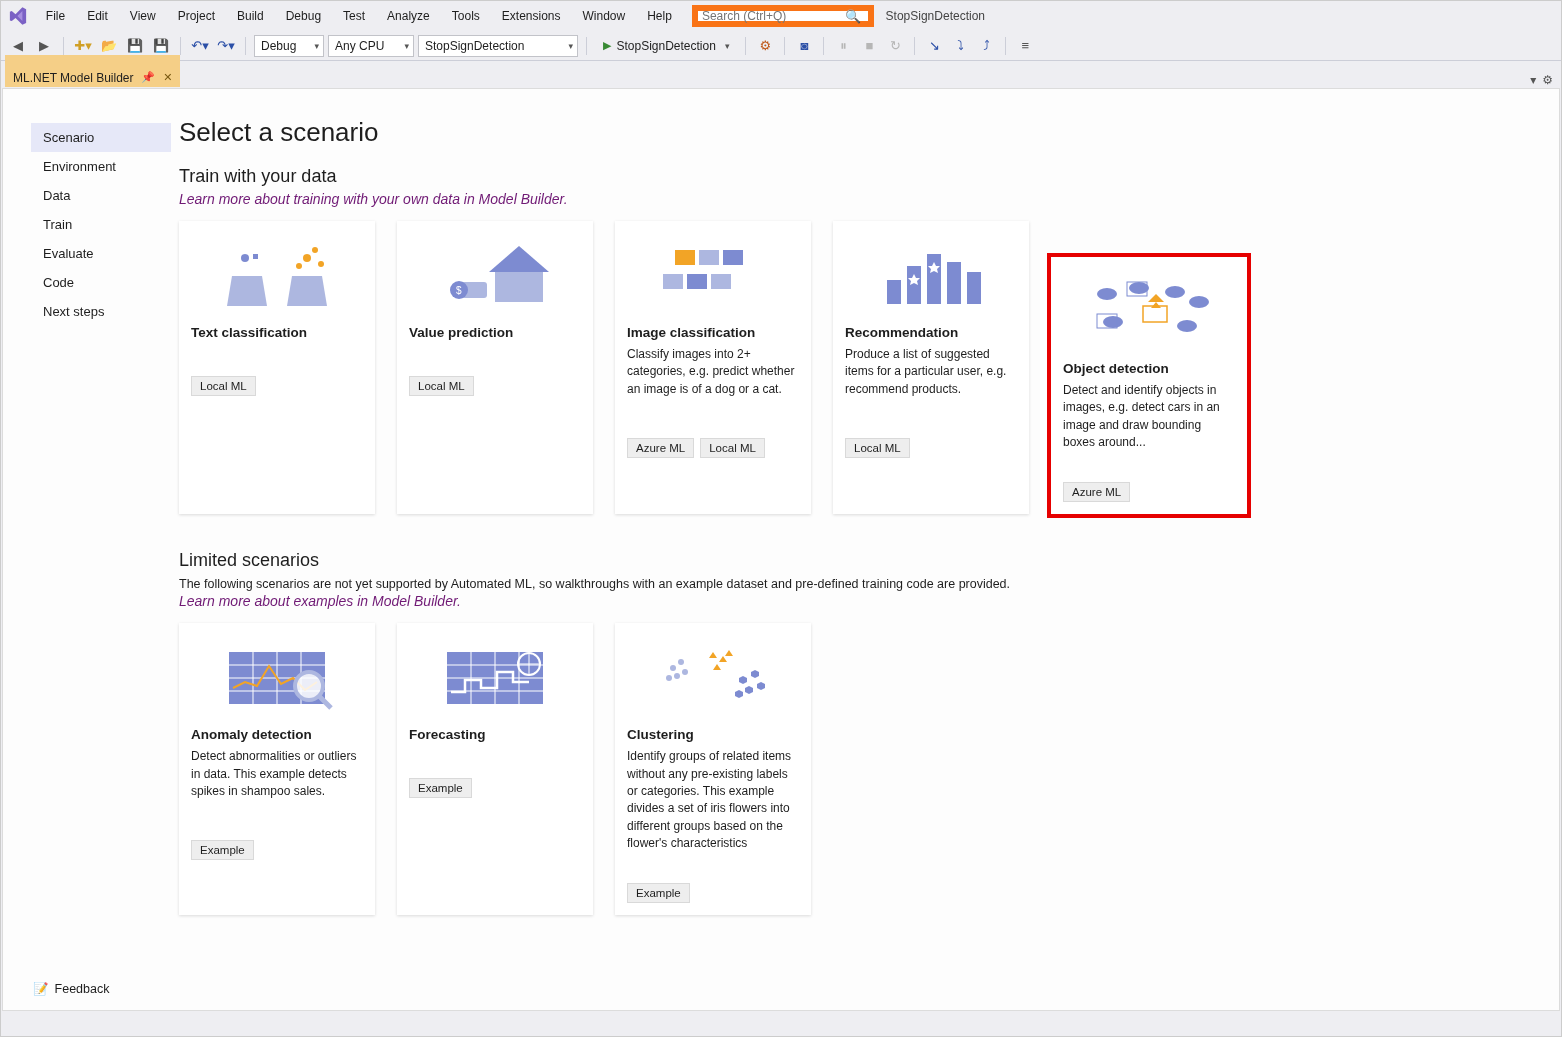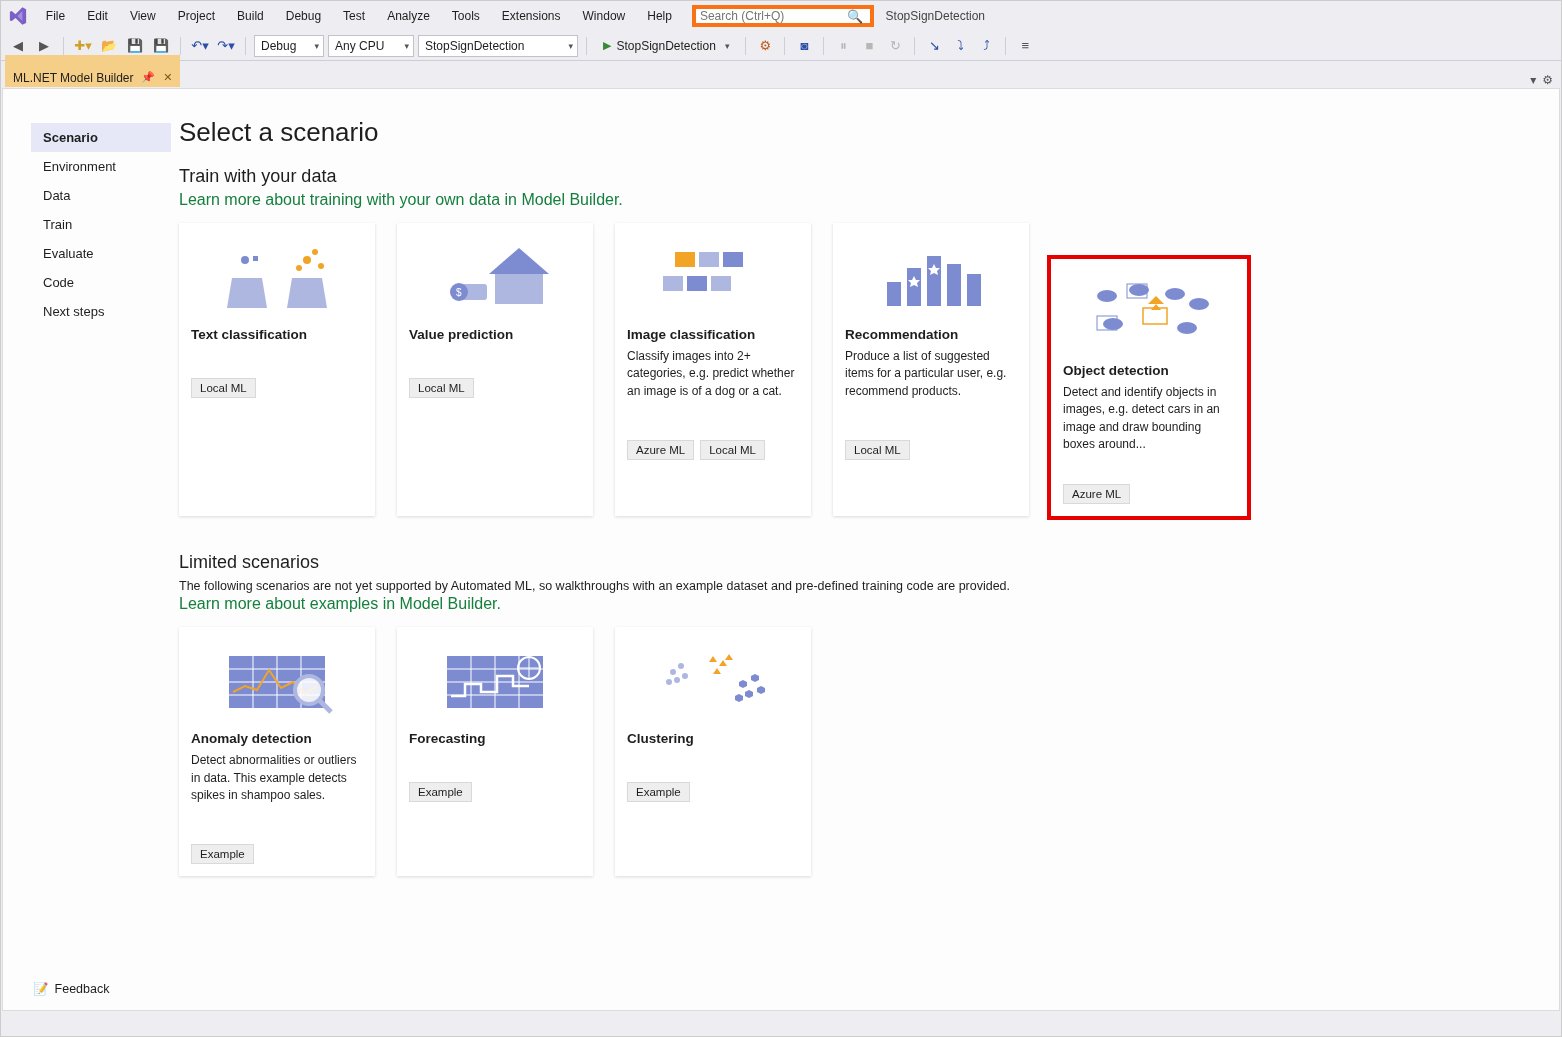--- a/index.html
+++ b/index.html
@@ -30,21 +30,21 @@
   }
   .menu-item {
     padding: 4px 10px;
     color: #1e1e1e;
     cursor: default;
   }
   .search-box {
     margin-left: 8px;
     width: 190px;
     height: 22px;
-    border: 4px solid #f97316;
+    border: 6px solid #f97316;
     background: #fff;
     display: flex;
     align-items: center;
     padding: 0 4px;
     position: relative;
   }
   .search-box input {
     border: none; outline: none;
     font-size: 12px;
     width: 100%;
@@ -141,21 +141,21 @@
   }
   .sidenav-item {
     display:block;
     padding:7px 12px;
     font-size:13px;
     color:#1e1e1e;
     cursor:default;
   }
   .sidenav-item.active {
     background:#e6e8f8;
-    font-weight:700;
+    font-weight:400;
   }
 
   .main-panel {
     flex:1;
     padding: 28px 40px 20px 8px;
     overflow:auto;
   }
   h1.page-title {
     font-size:26px;
     font-weight:400;
@@ -165,23 +165,24 @@
   h2.section-title {
     font-size:18px;
     font-weight:400;
     color:#1e1e1e;
     margin-bottom:4px;
   }
   p.section-desc {
     font-size:12.5px;line-height:1.5;color:#1e1e1e;
   }
   a.learn-link {
-    font-size:16px;
-    color:#15803d;
+    font-size:14px;
+    color:#701a75;
     text-decoration:none;
+    font-style:italic;
   }
   .card-grid {
     display:flex;
     gap:22px;
     margin-top:14px;
     margin-bottom:36px;
     flex-wrap:wrap;
   }
   .card {
     width:196px;
@@ -522,20 +523,21 @@
               <g fill="#7d8bd1">
                 <polygon points="100,38 104,40 104,44 100,46 96,44 96,40"></polygon>
                 <polygon points="112,32 116,34 116,38 112,40 108,38 108,34"></polygon>
                 <polygon points="106,48 110,50 110,54 106,56 102,54 102,50"></polygon>
                 <polygon points="118,44 122,46 122,50 118,52 114,50 114,46"></polygon>
                 <polygon points="96,52 100,54 100,58 96,60 92,58 92,54"></polygon>
               </g>
             </svg>
         </div>
         <h3>Clustering</h3>
+        <p>Identify groups of related items without any pre-existing labels or categories. This example divides a set of iris flowers into different groups based on the flower's characteristics</p>
         <div class="tags">
             <span class="tag">Example</span>
           </div>
       </div>
 
     </div>
   </div>
 
   <div class="feedback">
     <span>📝</span>

